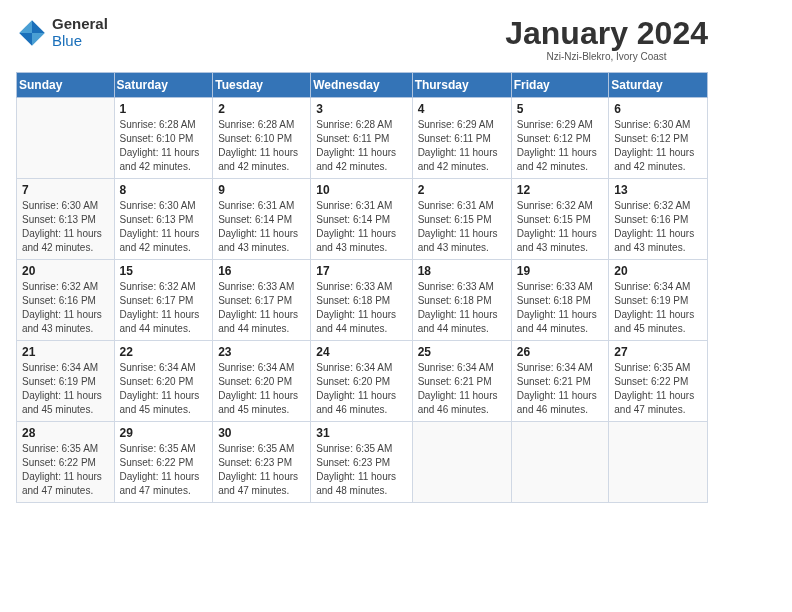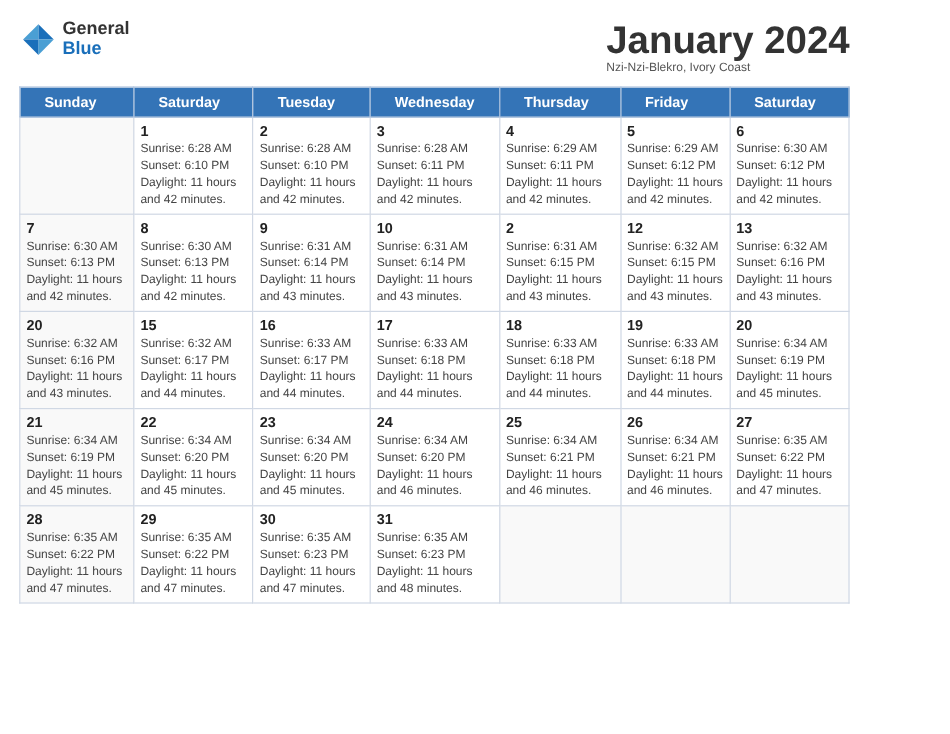--- a/index.html
+++ b/index.html
@@ -30,29 +30,29 @@
       flex-direction: column;
       line-height: 1.1;
     }
     .logo-general {
       font-size: 15px;
       font-weight: bold;
       color: #333;
     }
     .logo-blue {
       font-size: 15px;
-      font-weight: bold;
+      font-weight: normal;
       color: #1a6fba;
     }
     .logo-icon {
       width: 32px;
       height: 32px;
     }
     .title-block {
-      text-align: left;
+      text-align: center;
     }
     .title-block h1 {
       font-size: 32px;
       font-weight: bold;
       color: #333;
       line-height: 1.1;
     }
     .title-block h2 {
       font-size: 10px;
       color: #555;
@@ -60,21 +60,21 @@
     }
     .calendar {
       width: 100%;
       border-collapse: collapse;
     }
     .calendar thead tr th {
       background-color: #3474b7;
       color: #fff;
       font-size: 12px;
       font-weight: bold;
-      padding: 5px 20px;
+      padding: 5px 2px;
       text-align: left;
       border: 1px solid #b0c4de;
       margin-top: 12px;
     }
     .calendar tbody tr td {
       border: 1px solid #d0d8e4;
       vertical-align: top;
       padding: 4px 5px;
       font-size: 10.5px;
       color: #333;

